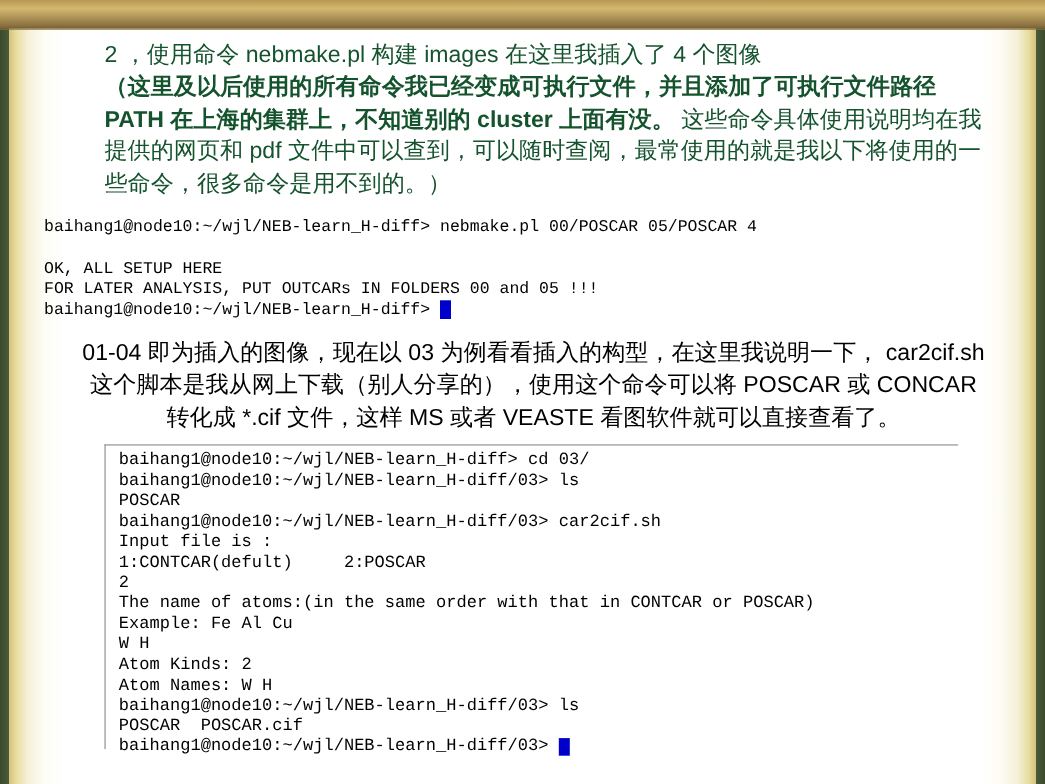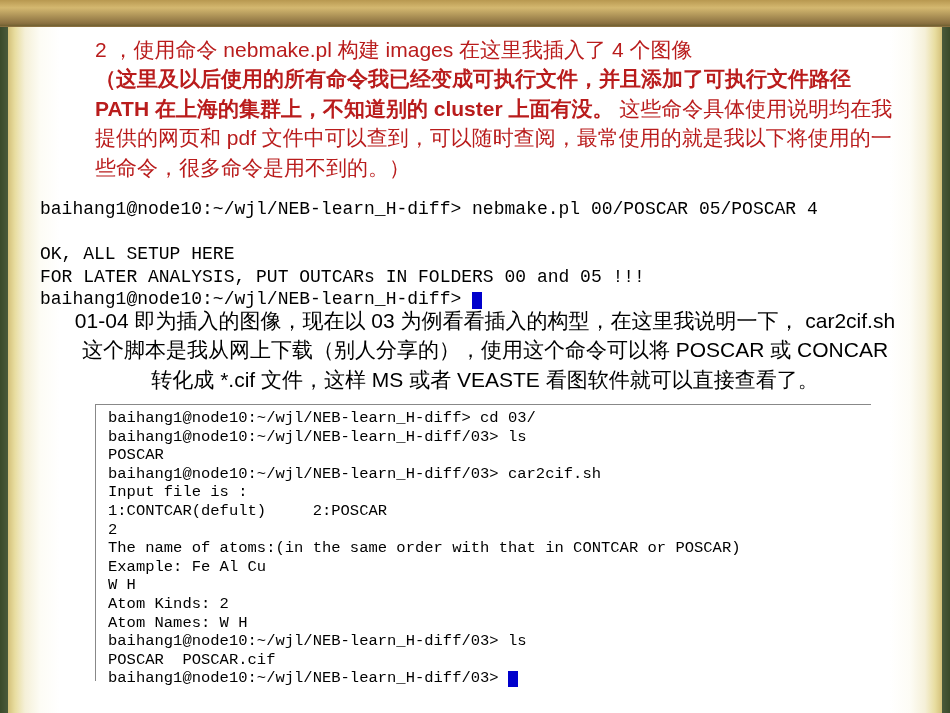--- a/index.html
+++ b/index.html
@@ -28,31 +28,31 @@
   }
   .content {
     position: absolute;
     top: 35px;
     left: 70px;
     width: 830px;
   }
   .para1 {
     font-size: 21px;
     line-height: 1.4;
-    color: #b91c1c;
+    color: #14532d;
     margin-left: 25px;
   }
   .bold { font-weight: 700; }
   .term1 {
     position: absolute;
     top: 198px;
     left: 40px;
     width: 870px;
     font-family: "Courier New", monospace;
-    font-size: 18px;
+    font-size: 15px;
     line-height: 1.25;
     color: #000;
     white-space: pre;
   }
   .cursor1 {
     display: inline-block;
     width: 10px;
     height: 17px;
     background: #0000cc;
     vertical-align: text-bottom;

